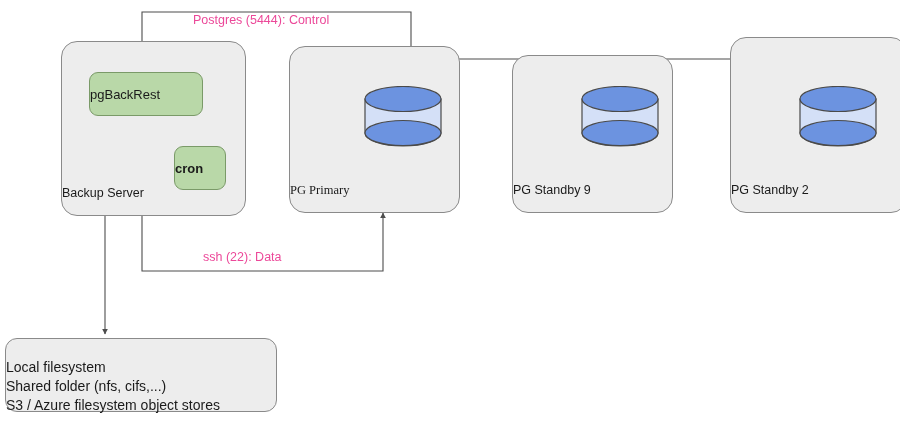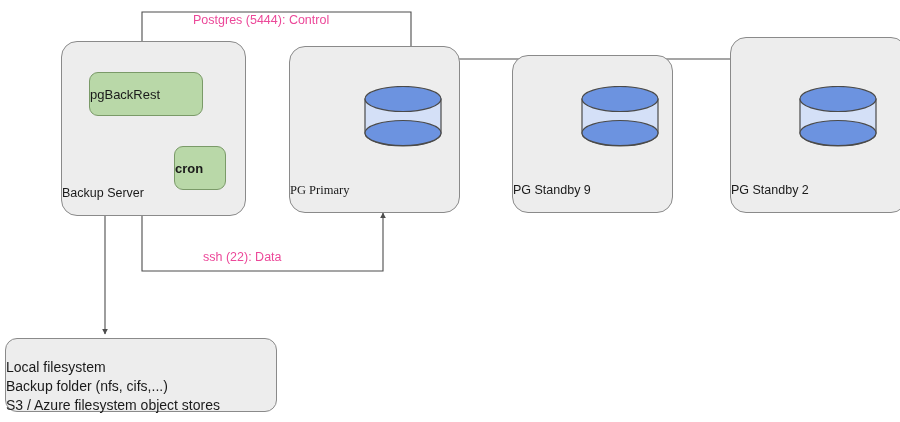--- a/index.html
+++ b/index.html
@@ -175,18 +175,18 @@
 
   <svg class="db" style="left:798px; top:86px;" width="80" height="66" viewBox="0 0 80 66">
     <path d="M 2,13 L 2,47 A 38,13 0 0 0 78,47 L 78,13 Z" fill="#D4E0F7" stroke="#4a4a4a" stroke-width="1.2"></path>
     <ellipse cx="40" cy="13" rx="38" ry="12.5" fill="#6C93E0" stroke="#4a4a4a" stroke-width="1.2"></ellipse>
     <ellipse cx="40" cy="47" rx="38" ry="12.5" fill="#6C93E0" stroke="#4a4a4a" stroke-width="1.2"></ellipse>
   </svg>
 
   <div class="node store" style="left:5px; top:338px; width:272px; height:74px;">
     <div class="node-label">
       <span class="store-lines">Local filesystem</span>
-      <span class="store-lines">Backup folder (nfs, cifs,...)</span>
+      <span class="store-lines">Shared folder (nfs, cifs,...)</span>
       <span class="store-lines">S3 / Azure filesystem object stores</span>
     </div>
   </div>
 
 </div>
 
 </body></html>

